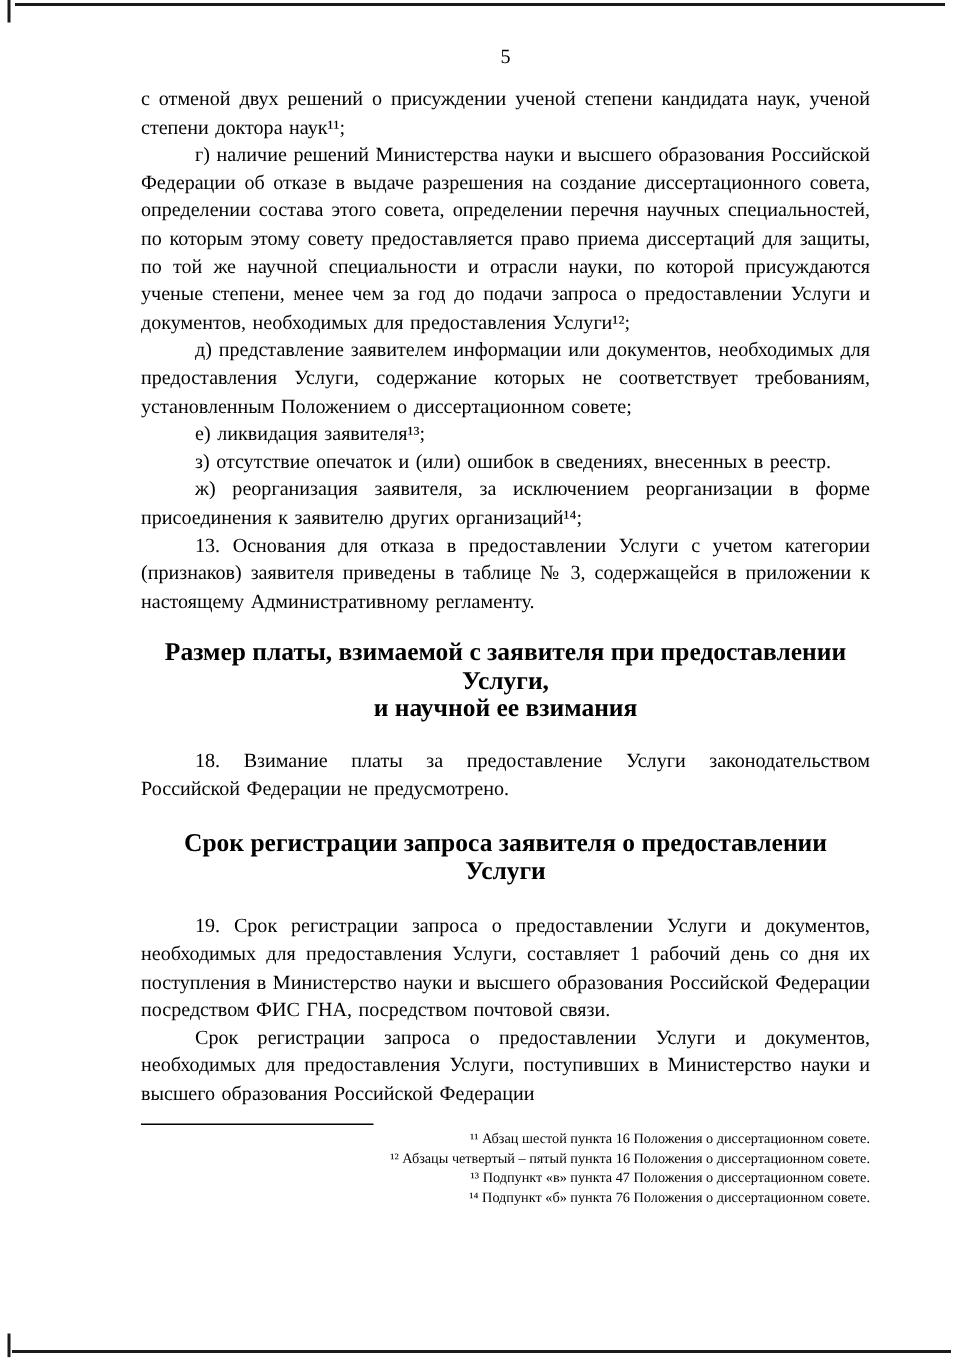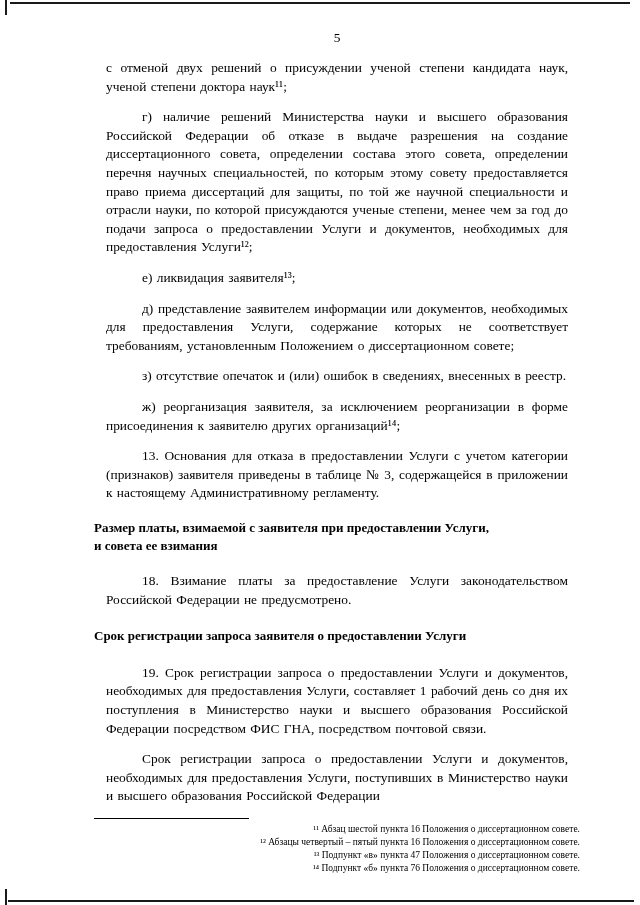--- a/index.html
+++ b/index.html
@@ -54,35 +54,35 @@
     padding: 28px 60px 0 94px;
     box-sizing: border-box;
   }
   .page-number {
     text-align: center;
     font-size: 13.4px;
     line-height: 19px;
     margin-bottom: 10px;
   }
   p.para {
-    margin: 12px;
+    margin: 0;
     font-size: 13.4px;
     line-height: 18.6px;
     text-align: justify;
     word-spacing: 1px;
   }
   p.indent {
     text-indent: 36px;
   }
   h2.doc-heading {
     margin: 16px 0;
-    font-size: 13px;
+    font-size: 17px;
     line-height: 18.6px;
     font-weight: bold;
-    text-align: left;
+    text-align: center;
   }
   h2.doc-heading-single {
     margin: 18px 0;
   }
   .heading-line {
     display: block;
   }
   .footnotes {
     margin-top: 10px;
   }
@@ -106,29 +106,29 @@
 
   <div class="edge-tick-top-left"></div>
   <div class="edge-line-top"></div>
 
   <main class="content">
 
     <div class="page-number">5</div>
 
     <p class="para">с отменой двух решений о присуждении ученой степени кандидата наук, ученой степени доктора наук¹¹;</p>
     <p class="para indent">г) наличие решений Министерства науки и высшего образования Российской Федерации об отказе в выдаче разрешения на создание диссертационного совета, определении состава этого совета, определении перечня научных специальностей, по которым этому совету предоставляется право приема диссертаций для защиты, по той же научной специальности и отрасли науки, по которой присуждаются ученые степени, менее чем за год до подачи запроса о предоставлении Услуги и документов, необходимых для предоставления Услуги¹²;</p>
+    <p class="para indent">д) представление заявителем информации или документов, необходимых для предоставления Услуги, содержание которых не соответствует требованиям, установленным Положением о диссертационном совете;</p>
     <p class="para indent">е) ликвидация заявителя¹³;</p>
-    <p class="para indent">д) представление заявителем информации или документов, необходимых для предоставления Услуги, содержание которых не соответствует требованиям, установленным Положением о диссертационном совете;</p>
     <p class="para indent">з) отсутствие опечаток и (или) ошибок в сведениях, внесенных в реестр.</p>
     <p class="para indent">ж) реорганизация заявителя, за исключением реорганизации в форме присоединения к заявителю других организаций¹⁴;</p>
     <p class="para indent">13. Основания для отказа в предоставлении Услуги с учетом категории (признаков) заявителя приведены в таблице № 3, содержащейся в приложении к настоящему Административному регламенту.</p>
 
     <h2 class="doc-heading">
       <span class="heading-line">Размер платы, взимаемой с заявителя при предоставлении Услуги,</span>
-      <span class="heading-line">и совета ее взимания</span>
+      <span class="heading-line">и научной ее взимания</span>
     </h2>
 
     <p class="para indent">18. Взимание платы за предоставление Услуги законодательством Российской Федерации не предусмотрено.</p>
 
     <h2 class="doc-heading doc-heading-single">Срок регистрации запроса заявителя о предоставлении Услуги</h2>
 
     <p class="para indent">19. Срок регистрации запроса о предоставлении Услуги и документов, необходимых для предоставления Услуги, составляет 1 рабочий день со дня их поступления в Министерство науки и высшего образования Российской Федерации посредством ФИС ГНА, посредством почтовой связи.</p>
     <p class="para indent">Срок регистрации запроса о предоставлении Услуги и документов, необходимых для предоставления Услуги, поступивших в Министерство науки и высшего образования Российской Федерации</p>
 
     <footer class="footnotes">

